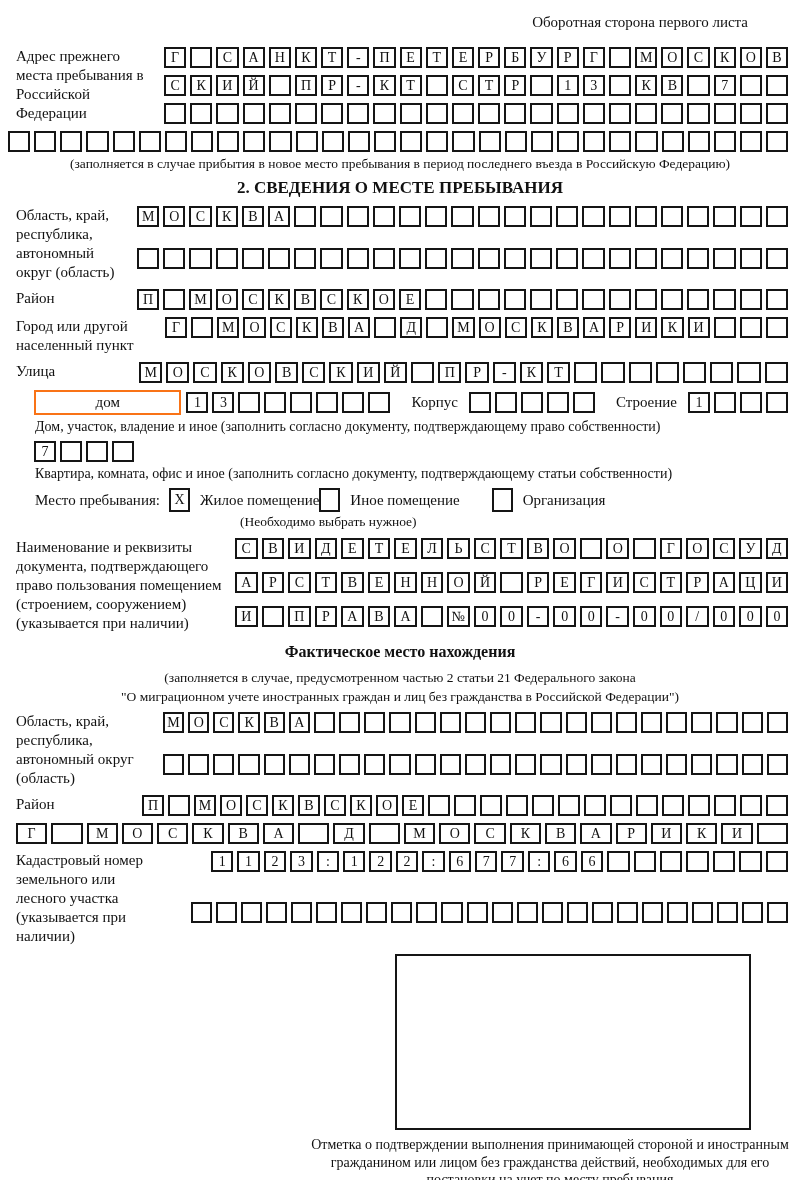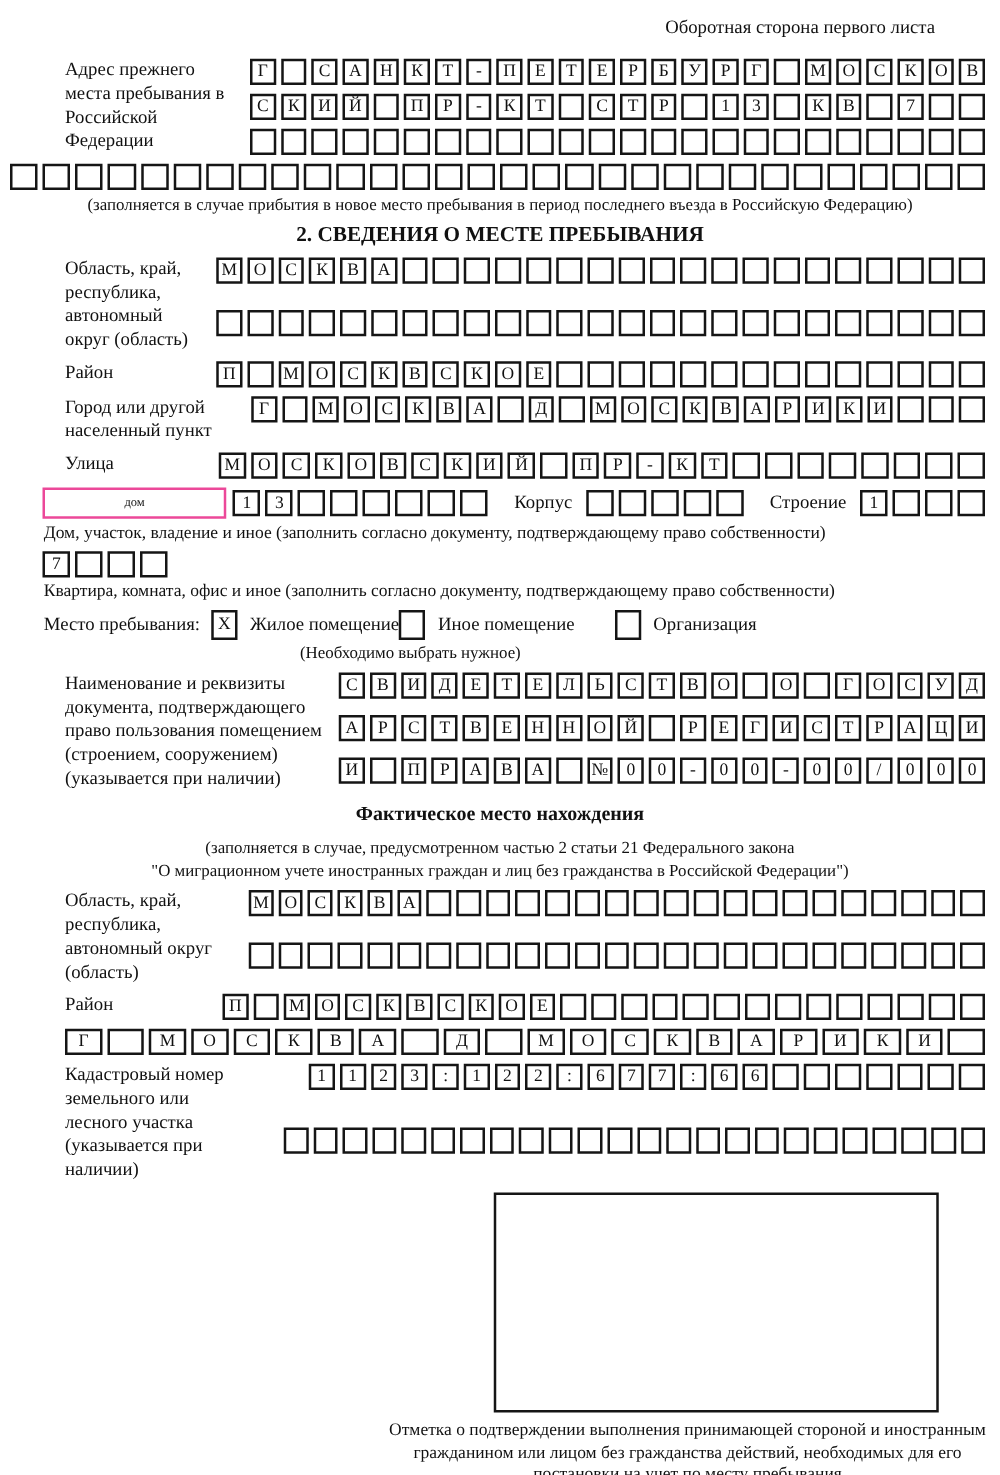--- a/index.html
+++ b/index.html
@@ -9,21 +9,21 @@
     font-family: "Liberation Serif", "DejaVu Serif", serif;
     color: #111; overflow: hidden; position: relative;
   }
   .page { padding: 14px 0 0 0; }
 
   .header-note {
     text-align: right; font-size: 15px; padding-right: 52px; margin-bottom: 16px; margin-left: 48px;
   }
 
   
-  .field { display: flex; margin: 0 12px 7px 52px; }
+  .field { display: flex; margin: 0 12px 7px 16px; }
   .field .label { font-size: 15px; line-height: 19px; padding-right: 10px; flex: 0 0 auto; }
   .field .rows { flex: 1 1 auto; display: flex; flex-direction: column; gap: 7px; }
 
   .w148 { width: 148px; }
   .w121 { width: 121px; }
   .w149 { width: 149px; }
   .w123 { width: 123px; }
   .w219 { width: 219px; }
   .w147 { width: 147px; }
   .w126 { width: 126px; }
@@ -44,23 +44,23 @@
 
   .caption { font-size: 13.5px; text-align: center; margin: 0 10px 4px 10px; }
   .caption-left { font-size: 14px; margin: 0 0 6px 35px; }
 
   .section-title { text-align: center; font-size: 17px; font-weight: bold; margin: 6px 0 8px 0; }
   .sub-title { text-align: center; font-size: 16px; font-weight: bold; margin: 10px 0 8px 0; }
 
   
   .inline-row { display: flex; align-items: center; margin: 2px 12px 4px 34px; gap: 5px; }
   .named-box {
-    border: 2px solid #ec4899; height: 25px;
+    border: 2px solid #f97316; height: 25px;
     display: flex; align-items: center; justify-content: center;
-    font-size: 10px;
+    font-size: 15px;
   }
   .named-box.dom { width: 166px; }
   .named-box.kv  { width: 200px; }
   .inline-label { font-size: 15px; padding: 0 6px; }
   .inline-label.first { padding-left: 16px; }
 
   
   .stay-row { display: flex; align-items: center; margin: 6px 0 2px 35px; font-size: 15px; }
   .stay-label { margin-right: 9px; }
   .checkbox {
@@ -398,21 +398,21 @@
   <div class="caption-left">Дом, участок, владение и иное (заполнить согласно документу, подтверждающему право собственности)</div>
 
   <div class="inline-row">
     <div class="cells fixed">
         <span class="cell">7</span>
         <span class="cell"></span>
         <span class="cell"></span>
         <span class="cell"></span>
       </div>
   </div>
-  <div class="caption-left">Квартира, комната, офис и иное (заполнить согласно документу, подтверждающему право собственности)</div>
+  <div class="caption-left">Квартира, комната, офис и иное (заполнить согласно документу, подтверждающему статьи собственности)</div>
 
   <div class="stay-row">
     <span class="stay-label">Место пребывания:</span>
     <span class="checkbox">X</span>
     <span class="opt-label gap1">Жилое помещение</span>
     <span class="checkbox"></span>
     <span class="opt-label gap2">Иное помещение</span>
     <span class="checkbox"></span>
     <span class="opt-label">Организация</span>
   </div>

